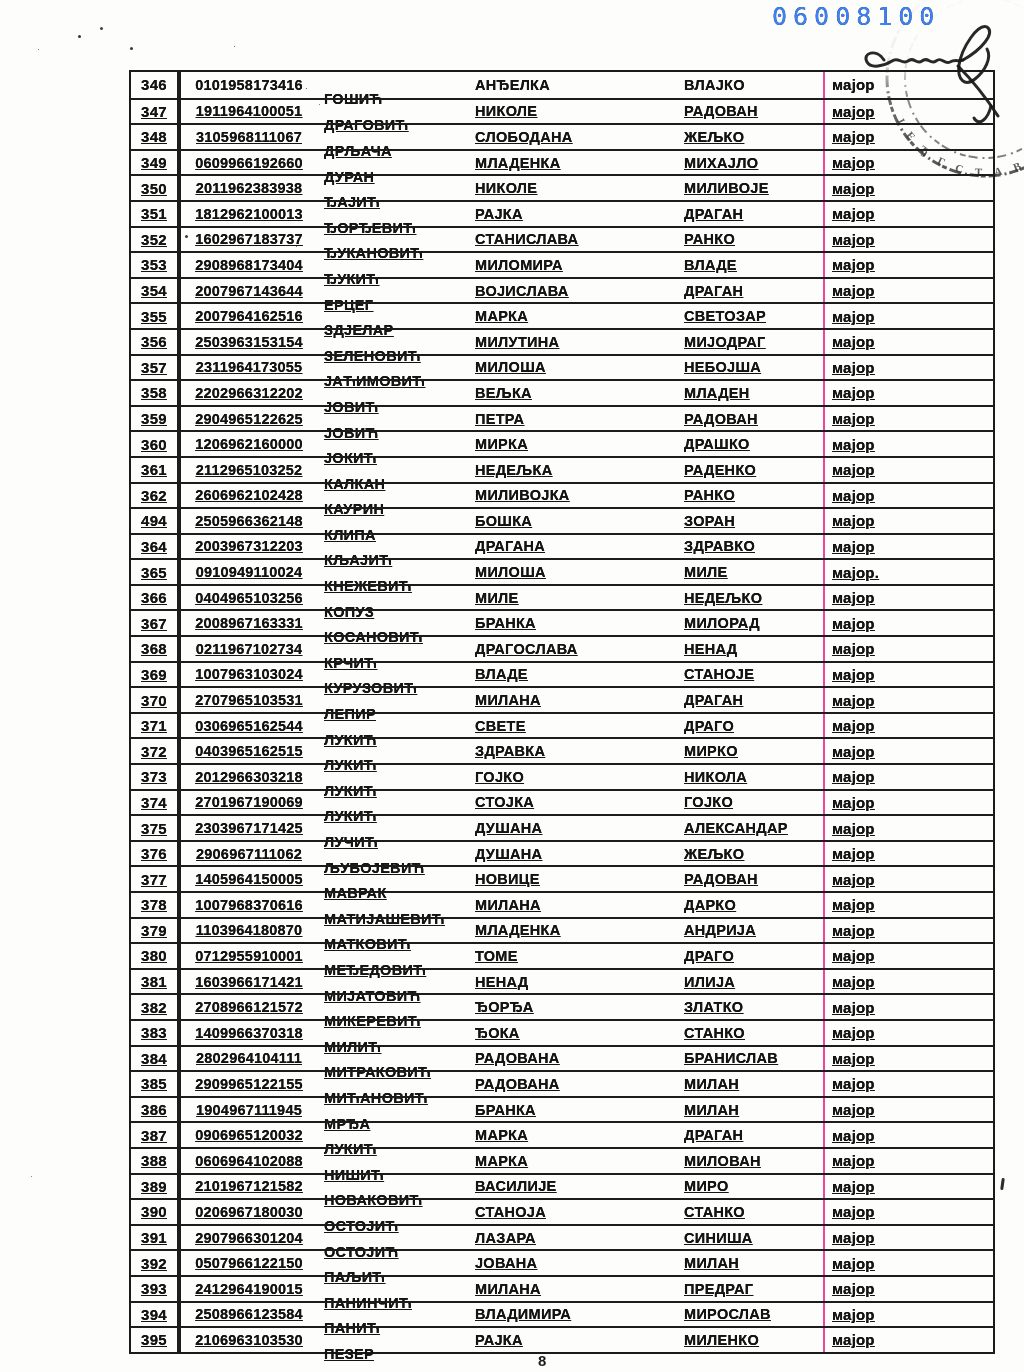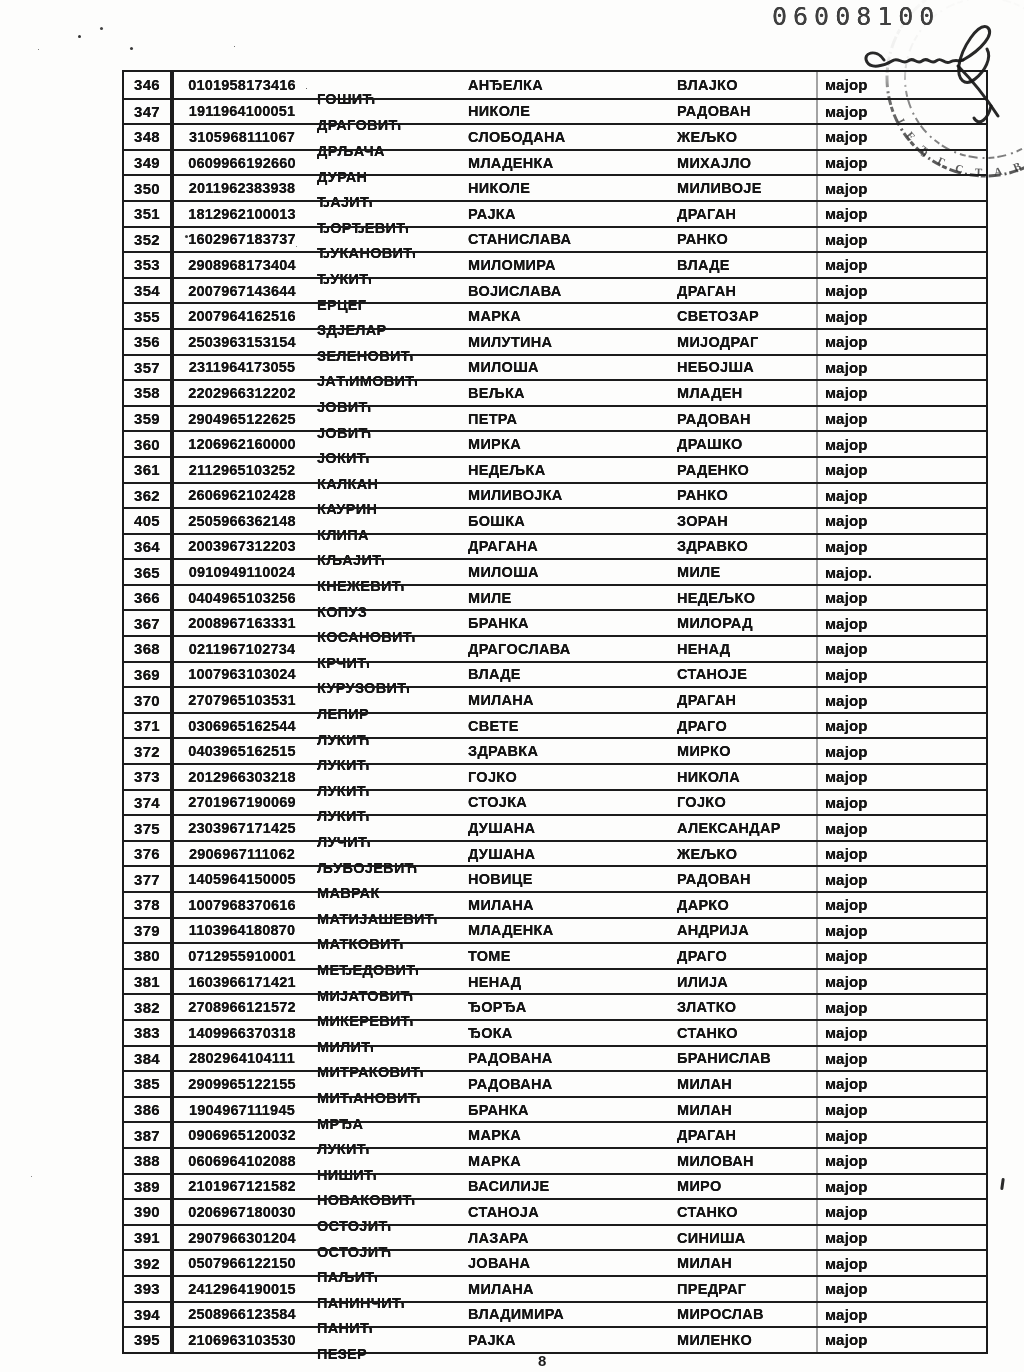--- a/index.html
+++ b/index.html
@@ -24,59 +24,59 @@
   }
   .edge-mark{
     position:absolute;left:1001px;top:1178px;width:3px;height:12px;
     background:#2b2b2b;transform:rotate(8deg);border-radius:2px;
   }
 
   
   .scan-number{
     position:absolute;left:772px;top:2px;
     font-family:"DejaVu Sans Mono",monospace;
-    font-size:25px;font-weight:400;letter-spacing:6px;color:#404040;
+    font-size:25px;font-weight:400;letter-spacing:6px;color:#3b82f6;
     text-shadow:0 0 .6px #1e1e1e;
     white-space:nowrap;
   }
 
   
   .signature{position:absolute;left:858px;top:20px;width:166px;height:130px;}
   .signature path{fill:none;stroke:#181818;stroke-width:3;stroke-linecap:round;opacity:.93;}
 
   
   .stamp{position:absolute;left:850px;top:-30px;width:174px;height:230px;}
 
   
   .doc-table{
-    position:absolute;left:122px;top:70px;width:866px;height:1284px;
+    position:absolute;left:129px;top:70px;width:866px;height:1284px;
     border:2px solid #1b1b1b;
     box-sizing:border-box;
     display:flex;flex-direction:column;
     background:transparent;
   }
   .row{
     height:25.6px;box-sizing:border-box;
     display:flex;align-items:center;
     flex:1 1 auto;
   }
-  .row + .row{border-top:2px solid #1c1c1c;}
+  .row + .row{border-top:2px solid #1c1c1c;text-decoration:underline;}
   .c{
     height:100%;box-sizing:border-box;
     display:flex;align-items:center;
     font-weight:700;font-size:14.5px;letter-spacing:.3px;
     white-space:nowrap;overflow:hidden;
     text-shadow:0 0 .5px #141414;
   }
   .c.num{width:48px;justify-content:center;border-right:2px solid #1c1c1c;font-size:15px;}
   .c.id {width:138px;justify-content:center;border-left:2px solid #1c1c1c;font-size:14.5px;letter-spacing:.2px;}
   .c.sur{width:156px;padding-left:7px;margin-top:28px;}
   .c.fat{width:175px;padding-left:2px;}
   .c.giv{width:139px;margin-left:36px;}
-  .c.rnk{flex:1;border-left:2px solid #a3a3a3;padding-left:7px;font-size:15px;letter-spacing:.2px;}
+  .c.rnk{flex:1;border-left:2px solid #ec4899;padding-left:7px;font-size:15px;letter-spacing:.2px;}
 
   .pageno{
     position:absolute;left:538px;top:1352px;
     font-size:15px;font-weight:700;color:#1a1a1a;
   }
 </style>
 </head>
 <body>
 
 <div class="page">
@@ -232,21 +232,21 @@
     <div class="c giv">РАДЕНКО</div>
     <div class="c rnk">мајор</div>
   </div><div class="row">
     <div class="c num">362</div>
     <div class="c id">2606962102428</div>
     <div class="c sur">КАУРИН</div>
     <div class="c fat">МИЛИВОЈКА</div>
     <div class="c giv">РАНКО</div>
     <div class="c rnk">мајор</div>
   </div><div class="row">
-    <div class="c num">405</div>
+    <div class="c num">494</div>
     <div class="c id">2505966362148</div>
     <div class="c sur">КЛИПА</div>
     <div class="c fat">БОШКА</div>
     <div class="c giv">ЗОРАН</div>
     <div class="c rnk">мајор</div>
   </div><div class="row">
     <div class="c num">364</div>
     <div class="c id">2003967312203</div>
     <div class="c sur">КЉАЈИЋ</div>
     <div class="c fat">ДРАГАНА</div>

